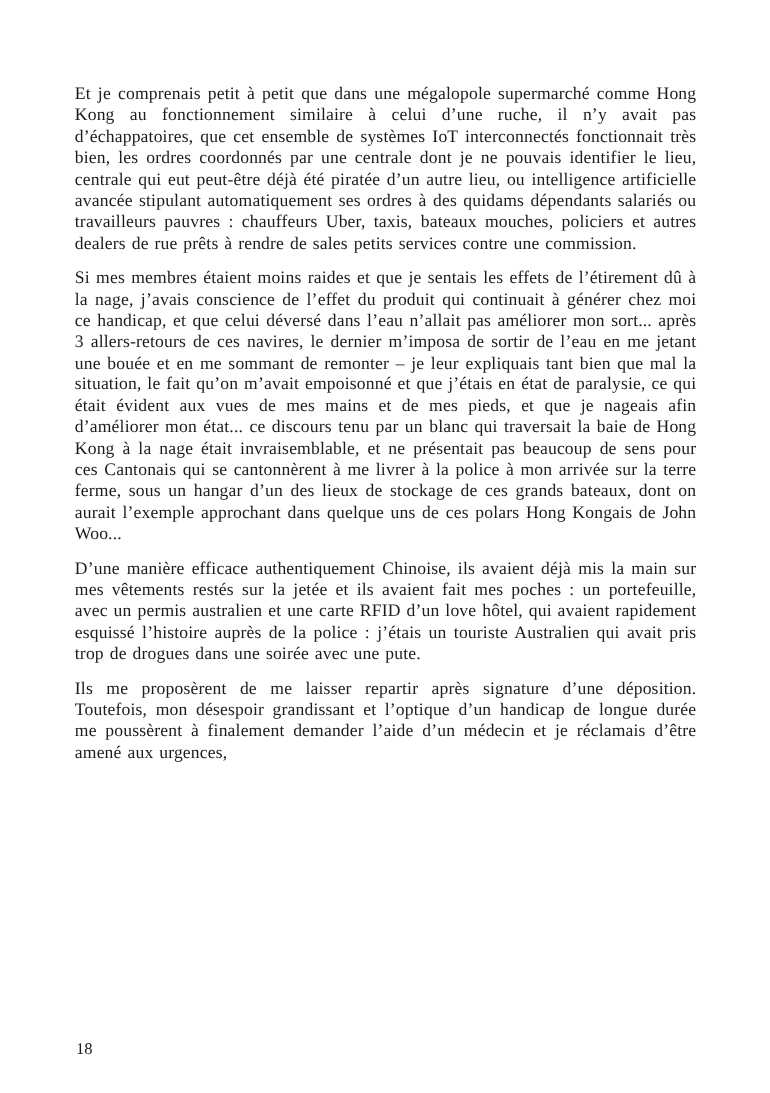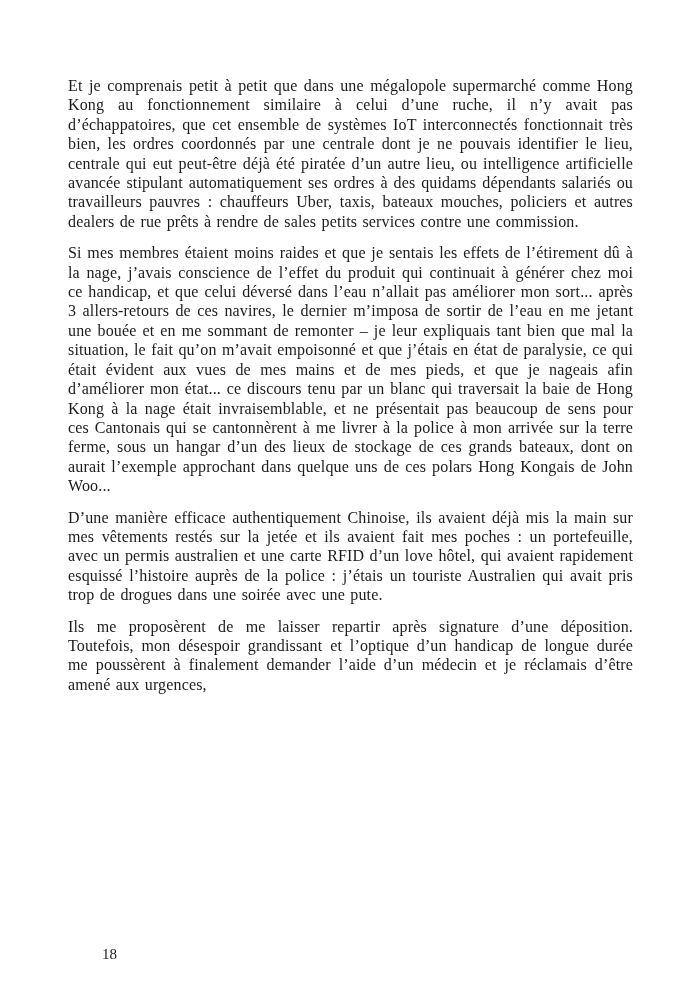--- a/index.html
+++ b/index.html
@@ -38,21 +38,20 @@
   }
   .para:last-child {
     margin-bottom: 12px;
   }
   .page-number {
     position: absolute;
     left: 69px;
     top: 946px;
     font-size: 15px;
     color: #1b1b1b;
-    margin-left: 33px;
   }
 </style>
 </head>
 <body>
 
 <div class="book-page">
   <div class="text-block">
     <p class="para">Et je comprenais petit à petit que dans une mégalopole supermarché comme Hong Kong au fonctionnement similaire à celui d’une ruche, il n’y avait pas d’échappatoires, que cet ensemble de systèmes IoT interconnectés fonctionnait très bien, les ordres coordonnés par une centrale dont je ne pouvais identifier le lieu, centrale qui eut peut-être déjà été piratée d’un autre lieu, ou intelligence artificielle avancée stipulant automatiquement ses ordres à des quidams dépendants salariés ou travailleurs pauvres : chauffeurs Uber, taxis, bateaux mouches, policiers et autres dealers de rue prêts à rendre de sales petits services contre une commission.</p>
     <p class="para">Si mes membres étaient moins raides et que je sentais les effets de l’étirement dû à la nage, j’avais conscience de l’effet du produit qui continuait à générer chez moi ce handicap, et que celui déversé dans l’eau n’allait pas améliorer mon sort... après 3 allers-retours de ces navires, le dernier m’imposa de sortir de l’eau en me jetant une bouée et en me sommant de remonter – je leur expliquais tant bien que mal la situation, le fait qu’on m’avait empoisonné et que j’étais en état de paralysie, ce qui était évident aux vues de mes mains et de mes pieds, et que je nageais afin d’améliorer mon état... ce discours tenu par un blanc qui traversait la baie de Hong Kong à la nage était invraisemblable, et ne présentait pas beaucoup de sens pour ces Cantonais qui se cantonnèrent à me livrer à la police à mon arrivée sur la terre ferme, sous un hangar d’un des lieux de stockage de ces grands bateaux, dont on aurait l’exemple approchant dans quelque uns de ces polars Hong Kongais de John Woo...</p>
     <p class="para">D’une manière efficace authentiquement Chinoise, ils avaient déjà mis la main sur mes vêtements restés sur la jetée et ils avaient fait mes poches : un portefeuille, avec un permis australien et une carte RFID d’un love hôtel, qui avaient rapidement esquissé l’histoire auprès de la police : j’étais un touriste Australien qui avait pris trop de drogues dans une soirée avec une pute.</p>

